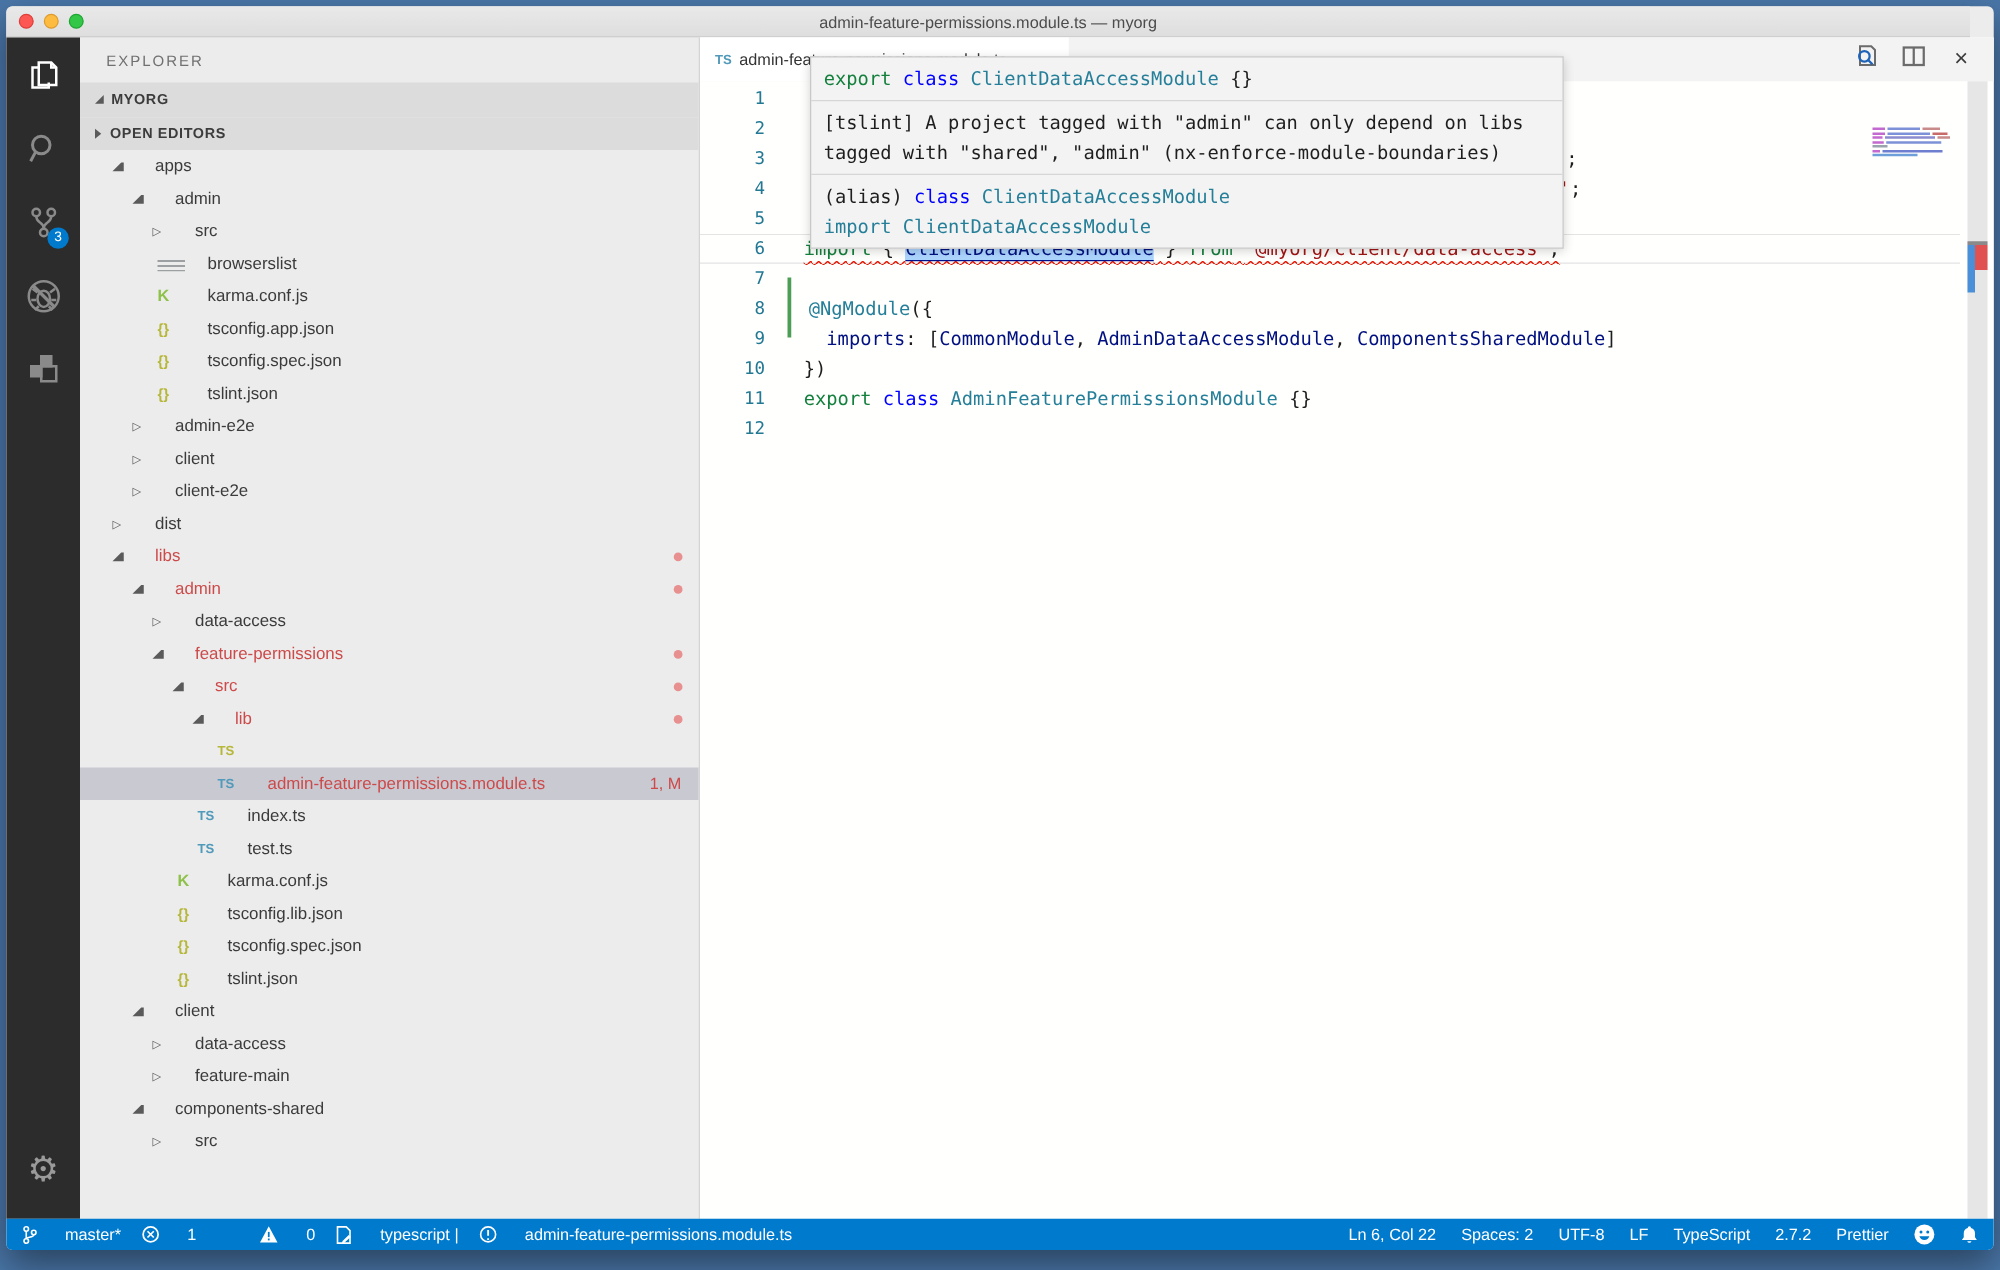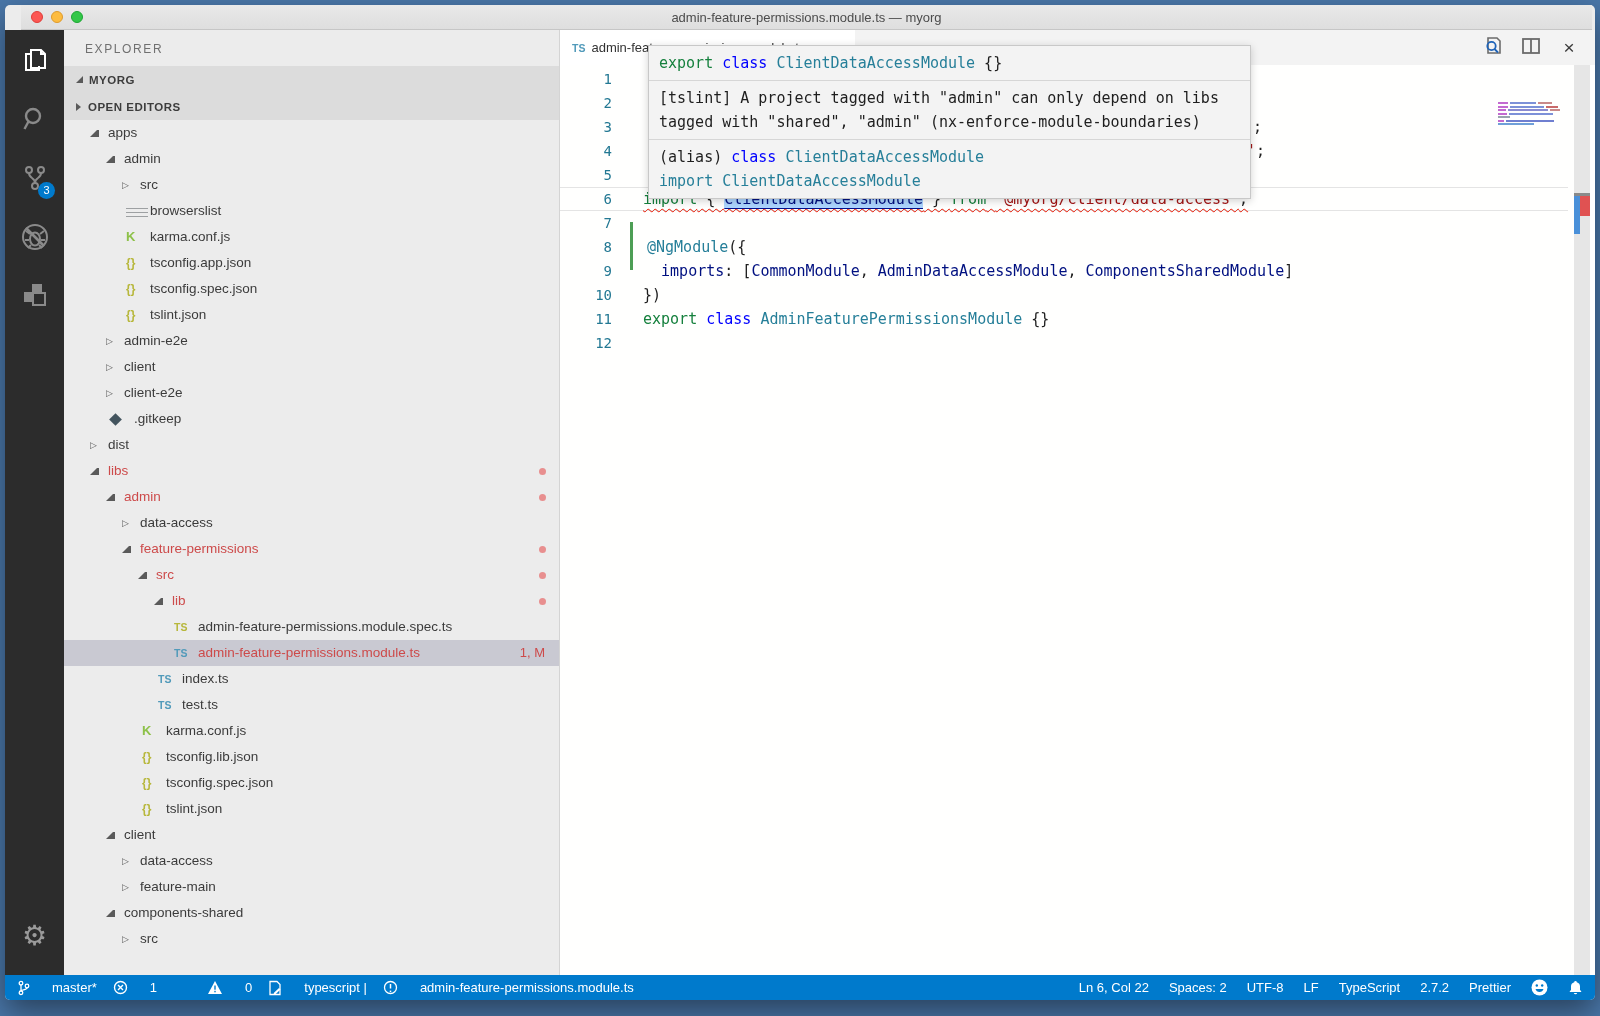--- a/index.html
+++ b/index.html
@@ -3,21 +3,21 @@
 <meta charset="utf-8">
 <style>
   * { box-sizing: border-box; margin: 0; padding: 0; }
   html,body { width:1600px; height:1016px; overflow:hidden; background:#4a77a9;
     font-family:"Liberation Sans", sans-serif; }
   .window { position:absolute; left:5px; top:5px; width:1590px; height:995px;
     border-radius:5px; overflow:hidden; background:#ececec;
     box-shadow:0 12px 30px rgba(0,0,0,.45); }
 
   
-  .titlebar { position:absolute; left:16px; top:0; width:1571px; height:25px;
+  .titlebar { position:absolute; left:0; top:0; width:1571px; height:25px;
     background:linear-gradient(#e9e9e9,#dedede); border-bottom:1px solid #c6c6c6; }
   .lights { position:absolute; left:10px; top:6px; display:flex; gap:8px; }
   .light { width:12px; height:12px; border-radius:50%; }
   .light.r { background:#fc5753; border:1px solid #df3e3a; }
   .light.y { background:#fdbc40; border:1px solid #de9b2d; }
   .light.g { background:#33c748; border:1px solid #1da634; }
   .wtitle { position:absolute; left:0; right:0; top:0; height:25px; line-height:25px;
     text-align:center; font-size:13px; color:#4c4c4c; }
 
   
@@ -49,21 +49,21 @@
   .tw.exp { width:0; flex:0 0 9px; height:0; border-left:7px solid transparent;
     border-bottom:7px solid #5a5a5a; margin-right:7px; }
   .fi { display:inline-block; width:22px; flex:0 0 22px; font-weight:bold; font-size:10.5px; }
   .fi.tsb { color:#519aba; } .fi.tsy { color:#b7b73b; }
   .fi.jso { color:#b7b73b; font-size:12px; } .fi.kar { color:#8dc149; font-size:13px; }
   .fi.lst { height:9px; width:13px; flex:0 0 22px;
     background:repeating-linear-gradient(#9da0a2 0 1.5px, transparent 1.5px 4px); margin-top:2px; }
   .fi.gitd { width:10px; height:10px; flex:0 0 22px; position:relative; }
   .fi.gitd::before { content:""; position:absolute; left:1px; top:1px; width:9px; height:9px;
     background:#43545e; transform:rotate(45deg); }
-  .tlabel { margin-left:2px; }
+  .tlabel { margin-left:18px; }
   .tlabel.red { color:#cd4a4a; }
   .dot { position:absolute; right:13px; top:10px; width:7px; height:7px; border-radius:50%; background:#e88f8f; }
   .tbadge { position:absolute; right:14px; color:#cd4a4a; font-size:13px; }
 
   
   .editor { position:absolute; left:555px; top:25px; width:1035px; height:945px; background:#fffffe; }
   .tabbar { position:absolute; left:0; top:0; width:1035px; height:35px; background:#f3f3f3; }
   .tab { position:absolute; left:0; top:0; width:295px; height:35px; background:#ffffff;
     display:flex; align-items:center; padding-left:12px; font-size:13px; color:#333; }
   .tabts { font-weight:bold; font-size:10.5px; color:#519aba; margin-right:6px; }
@@ -220,24 +220,20 @@
           <span class="tlabel">admin-e2e</span>
         </div>
         <div class="trow" style="padding-left: 42px;">
           <span class="tw col">▷</span>
           <span class="tlabel">client</span>
         </div>
         <div class="trow" style="padding-left: 42px;">
           <span class="tw col">▷</span>
           <span class="tlabel">client-e2e</span>
         </div>
-        <div class="trow" style="padding-left: 46px;">
-          <span class="fi gitd"></span>
-          <span class="tlabel">.gitkeep</span>
-        </div>
         <div class="trow" style="padding-left: 26px;">
           <span class="tw col">▷</span>
           <span class="tlabel">dist</span>
         </div>
         <div class="trow" style="padding-left: 26px;">
           <span class="tw exp"></span>
           <span class="tlabel red">libs</span>
           <span class="dot"></span>
         </div>
         <div class="trow" style="padding-left: 42px;">
@@ -259,21 +255,20 @@
           <span class="tlabel red">src</span>
           <span class="dot"></span>
         </div>
         <div class="trow" style="padding-left: 90px;">
           <span class="tw exp"></span>
           <span class="tlabel red">lib</span>
           <span class="dot"></span>
         </div>
         <div class="trow" style="padding-left: 110px;">
           <span class="fi tsy">TS</span>
-          <span class="tlabel">admin-feature-permissions.module.spec.ts</span>
         </div>
         <div class="trow sel" style="padding-left: 110px;">
           <span class="fi tsb">TS</span>
           <span class="tlabel red">admin-feature-permissions.module.ts</span>
           <span class="tbadge">1, M</span>
         </div>
         <div class="trow" style="padding-left: 94px;">
           <span class="fi tsb">TS</span>
           <span class="tlabel">index.ts</span>
         </div>

